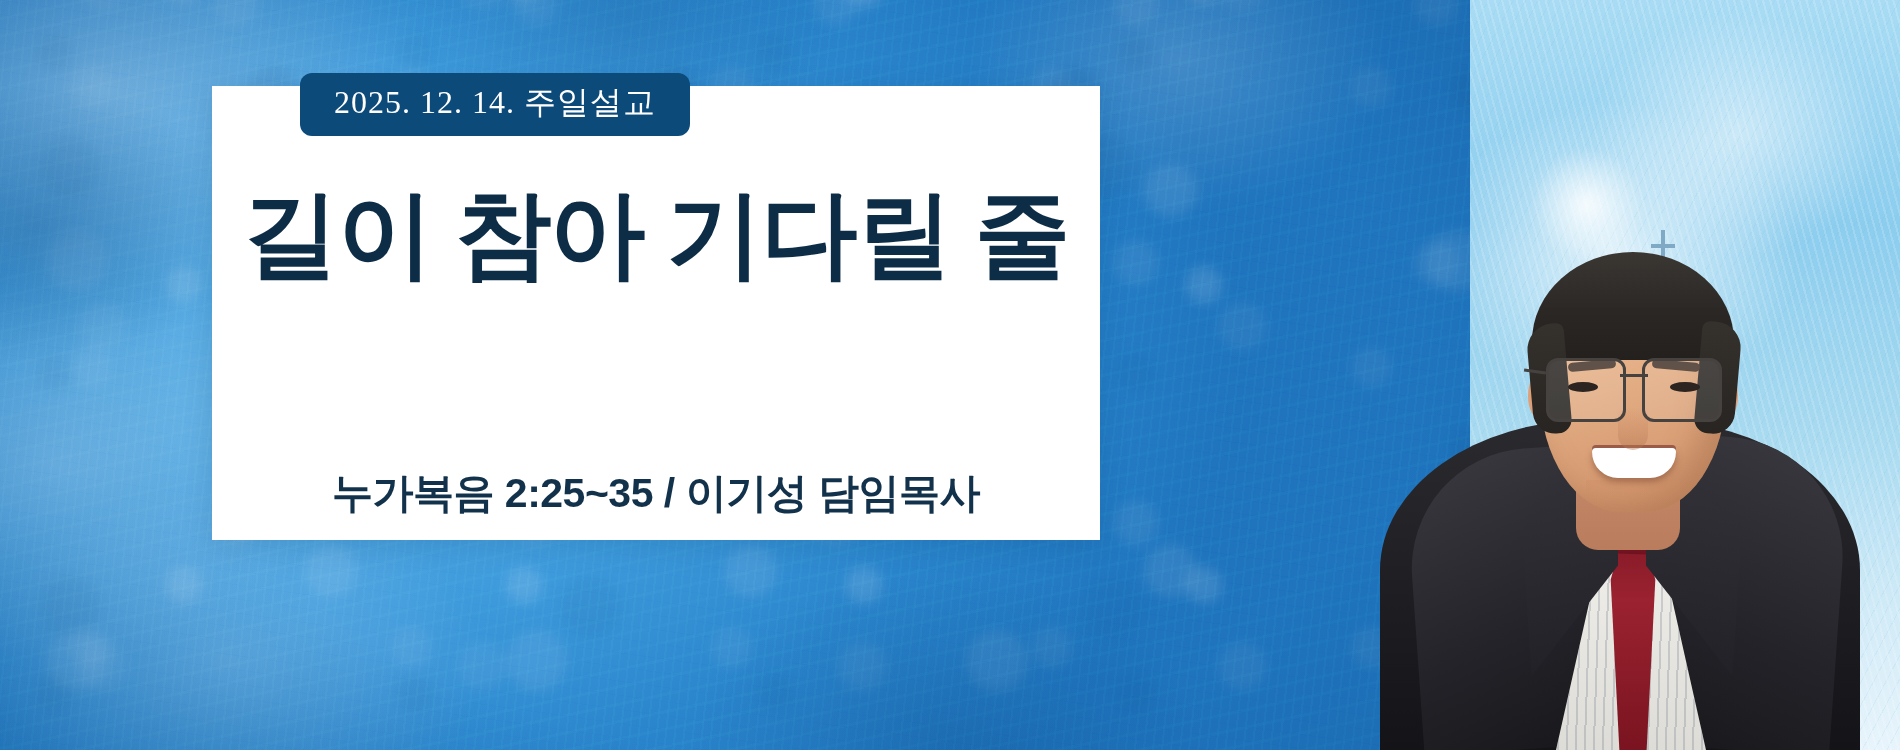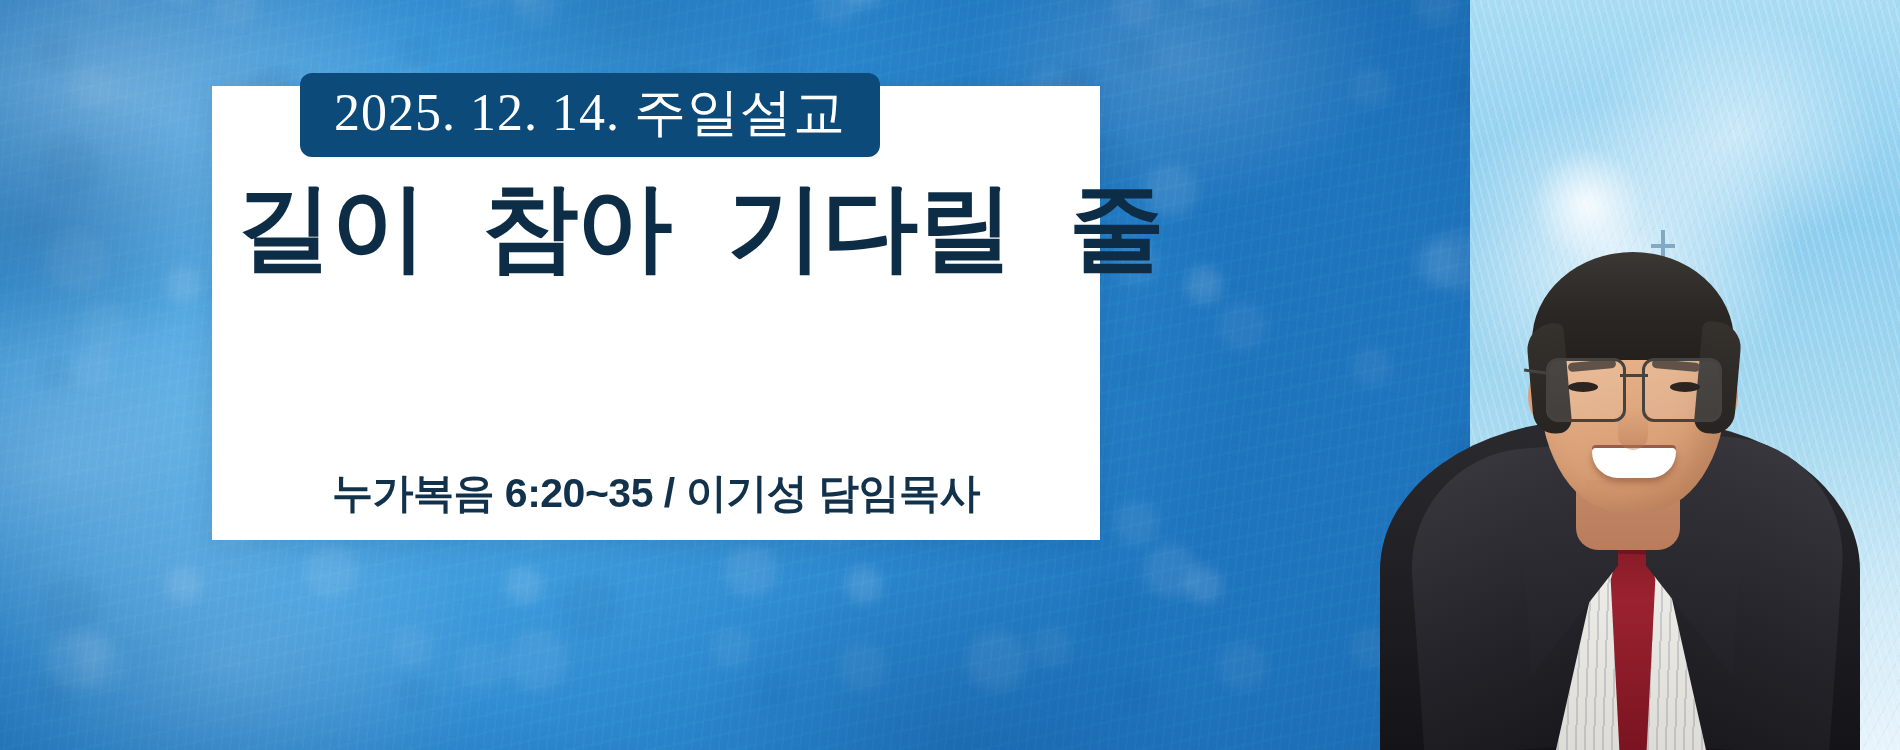--- a/index.html
+++ b/index.html
@@ -239,28 +239,28 @@
     background:#ffffff;
     box-shadow:0 6px 26px rgba(10,60,110,.18);
   }
   .date-badge{
     position:absolute;left:300px;top:73px;
     padding:12px 34px 16px 34px;
     background:#0c4a7a;
     border-radius:12px;
     color:#ffffff;
     font-family:"Liberation Serif","DejaVu Serif",serif;
-    font-size:52px;line-height:1.08;letter-spacing:1px;
+    font-size:32px;line-height:1.08;letter-spacing:1px;
     white-space:nowrap;
   }
   .headline{
     position:absolute;left:236px;top:178px;width:840px;
     color:#0d2d47;
     text-align:center;
-    font-family:Liberation Mono, monospace;
+    font-family:Liberation Serif, serif;
   }
   .hl-line{
     font-size:96px;line-height:1.18;font-weight:700;letter-spacing:-1px;
     white-space:nowrap;
   }
   .hl-line .em{font-weight:900;letter-spacing:-2px;}
   .hl-line.l2{font-size:104px;letter-spacing:0px;}
   .subtitle{
     position:absolute;left:236px;top:466px;width:840px;
     text-align:center;color:#12314b;
@@ -333,14 +333,14 @@
   </div>
 
   <div class="card"></div>
 
   <div class="date-badge">2025. 12. 14. 주일설교</div>
 
   <div class="headline">
     <div class="hl-line l1"><span>길이 </span><span class="em">참아</span><span> 기다릴 줄</span></div>
   </div>
 
-  <div class="subtitle">누가복음 6:20~35 / 이기성 담임목사</div>
+  <div class="subtitle">누가복음 2:25~35 / 이기성 담임목사</div>
 </div>
 
 </body></html>

